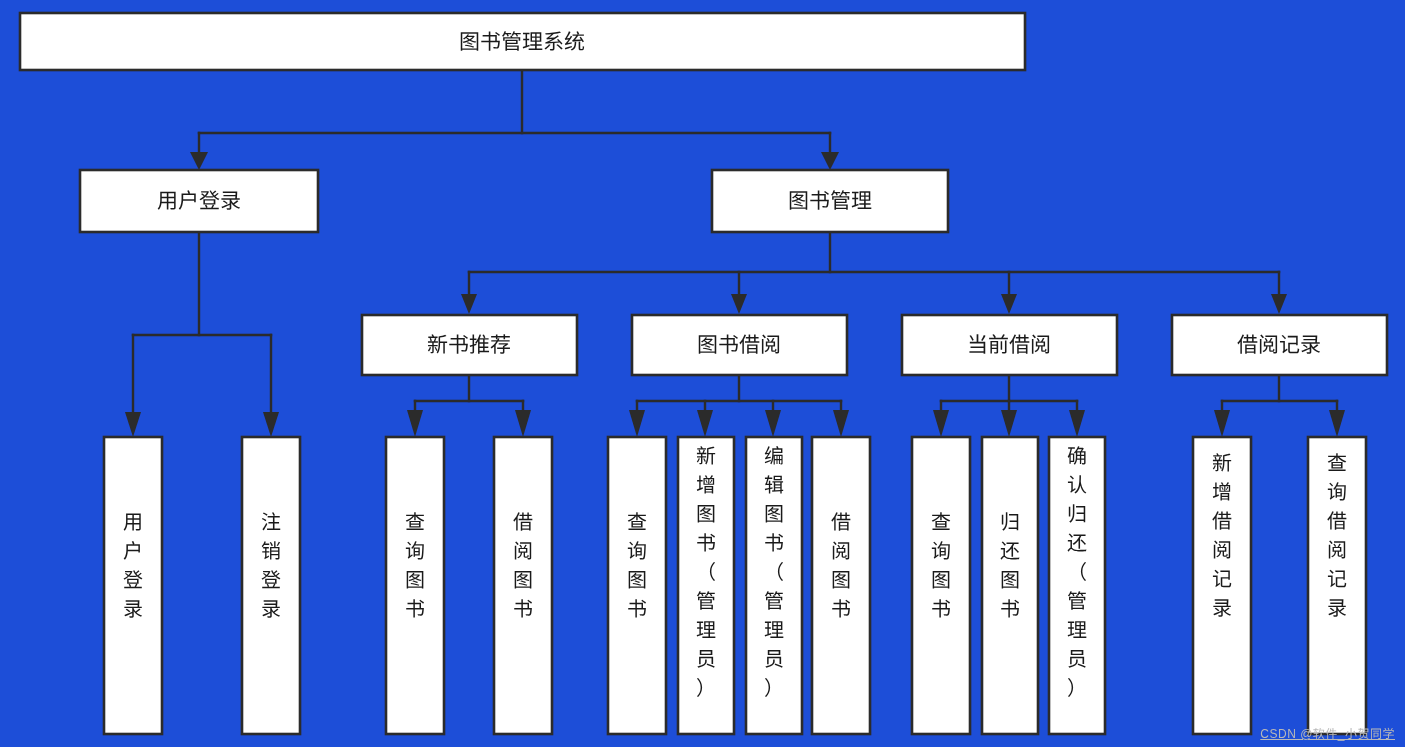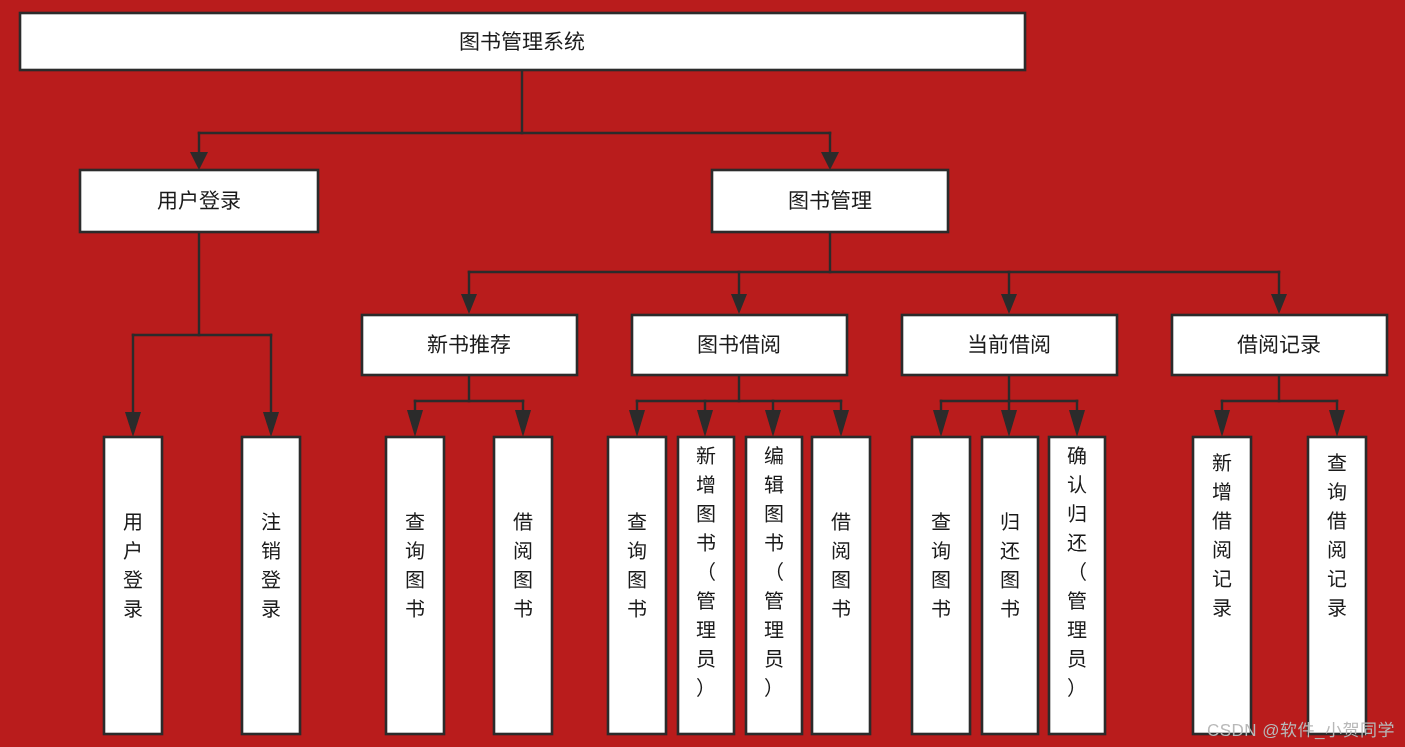--- a/index.html
+++ b/index.html
@@ -8,21 +8,21 @@
     padding: 0;
     background: #ffffff;
   }
   body {
     font-family: "Liberation Sans", "DejaVu Sans", sans-serif;
   }
   #diagram-root {
     position: relative;
     width: 1405px;
     height: 747px;
-    background: #b91c1c;
+    background: #1d4ed8;
     overflow: hidden;
   }
   svg.canvas {
     position: absolute;
     left: 0;
     top: 0;
     width: 1405px;
     height: 747px;
     display: block;
   }
@@ -52,26 +52,27 @@
     fill: #1a1a1a;
     font-family: "Liberation Sans", "DejaVu Sans", sans-serif;
     font-size: 20px;
     text-anchor: middle;
   }
   .watermark {
     position: absolute;
     right: 10px;
     bottom: 6px;
     font-family: "Liberation Sans", "DejaVu Sans", sans-serif;
-    font-size: 17px;
+    font-size: 12px;
     color: #b8b8b8;
     letter-spacing: 0.5px;
     white-space: nowrap;
     pointer-events: none;
     user-select: none;
+    text-decoration: underline;
   }
 </style>
 </head>
 <body>
 
 <div id="diagram-root">
 
   <svg class="canvas" viewBox="0 0 1405 747" xmlns="http://www.w3.org/2000/svg">
 
     <g>

